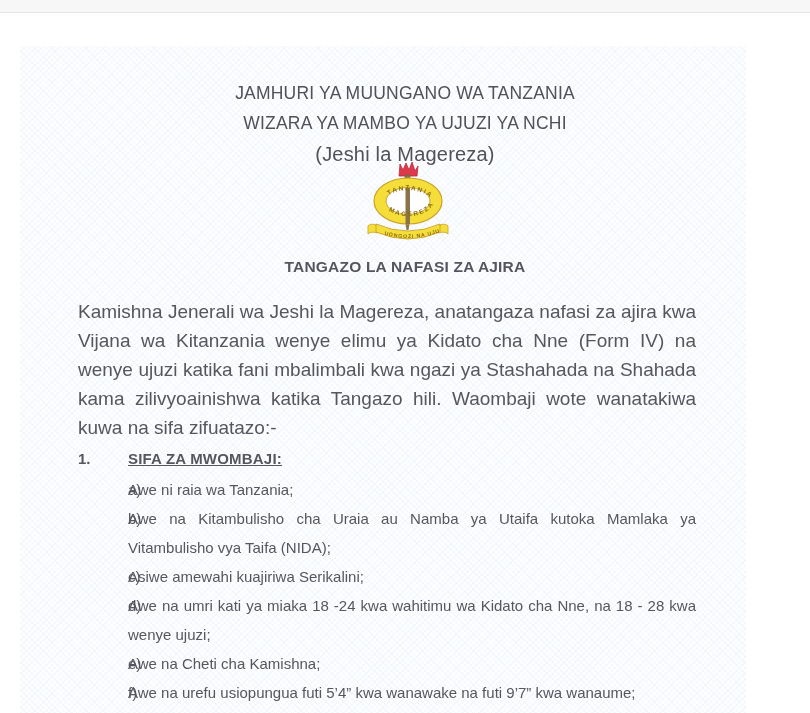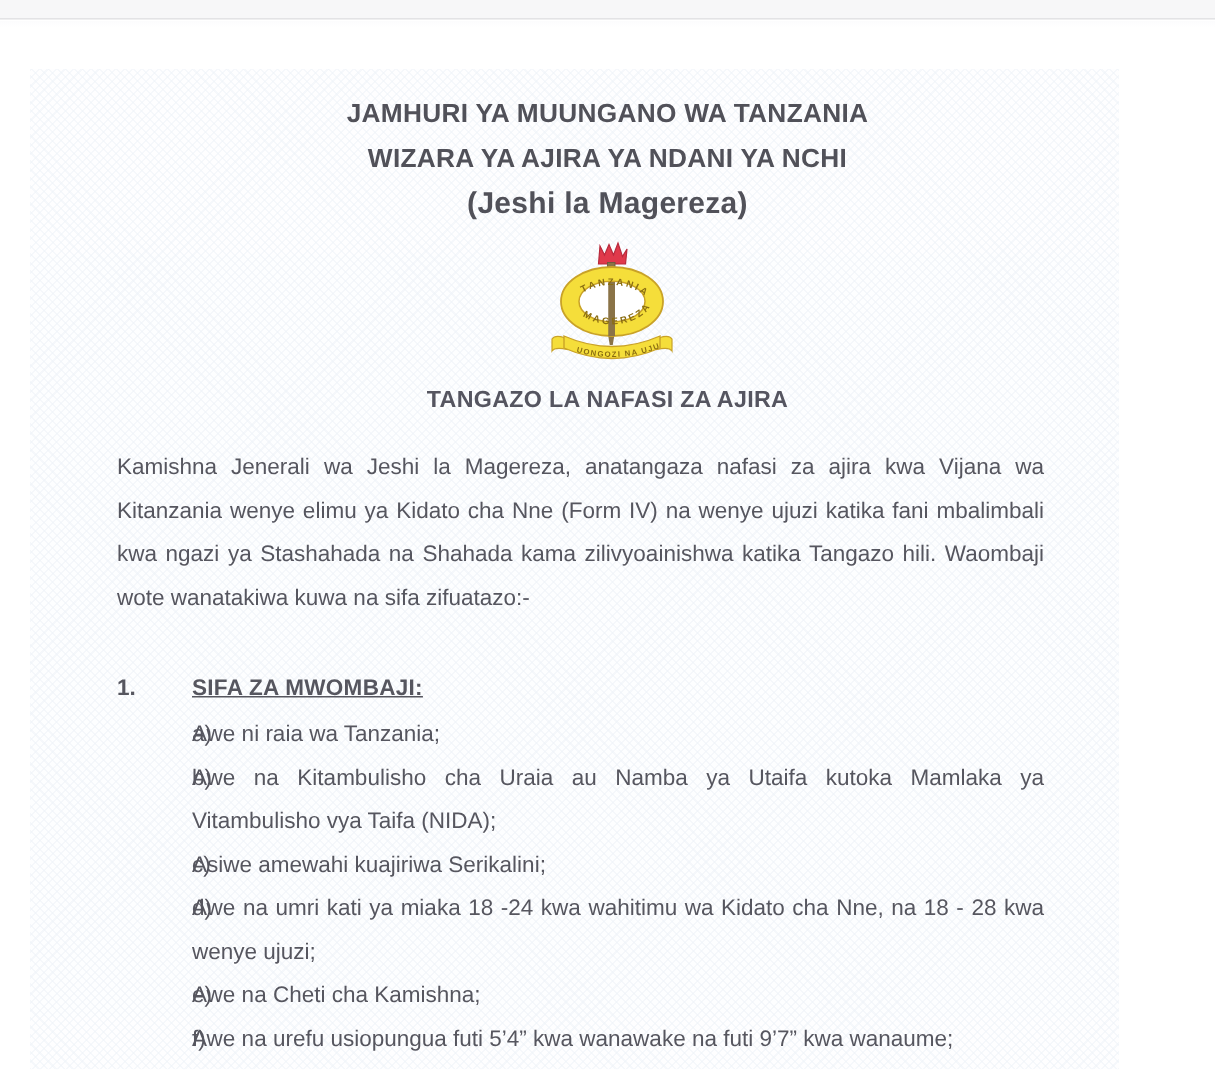--- a/index.html
+++ b/index.html
@@ -60,24 +60,25 @@
   }
 
   #content {
     position: absolute;
     inset: 0;
   }
 
   
   .doc-title {
     text-align: center;
-    font-weight: bold;
+    font-weight: normal;
     color: #515159;
     letter-spacing: .2px;
     font-stretch: condensed;
+    margin-top: 18px;
   }
   #title-line-1 { position:absolute; top:47px;  left:0; width:810px; font-size:17.5px; }
   #title-line-2 { position:absolute; top:77px;  left:0; width:810px; font-size:17.5px; }
   #title-line-3 { position:absolute; top:107px; left:0; width:810px; font-size:20px;   }
 
   #section-title {
     position: absolute;
     top: 240px; left: 0; width: 810px;
     text-align: center;
     font-size: 15.5px;
@@ -95,21 +96,21 @@
     height: 92px;
   }
 
   
   #intro-paragraph {
     position: absolute;
     left: 78px;
     top: 279px;
     width: 618px;
     text-align: justify;
-    font-size: 15px;
+    font-size: 19px;
     line-height: 29px;
     color: #56565f;
   }
 
   
   #section-1 {
     position: absolute;
     left: 78px;
     top: 426px;
     width: 618px;
@@ -155,21 +156,21 @@
 <div id="chrome-shadow"></div>
 
 <div id="page">
 
   <div id="scan-texture"></div>
 
   <div id="content">
 
     <div class="doc-title" id="title-line-1">JAMHURI YA MUUNGANO WA TANZANIA</div>
 
-    <div class="doc-title" id="title-line-2">WIZARA YA AJIRA YA NDANI YA NCHI</div>
+    <div class="doc-title" id="title-line-2">WIZARA YA MAMBO YA UJUZI YA NCHI</div>
 
     <div class="doc-title" id="title-line-3">(Jeshi la Magereza)</div>
 
     <div id="emblem">
       <svg viewBox="0 0 104 92" width="104" height="92" aria-hidden="true">
 
         <path d="M44 4 L47 10 L50 3 L53 10 L56 2 L59 11 L62 6 L61 16 L43 16 L44 4 Z" fill="#e0394b" stroke="#b82a3c" stroke-width=".8"></path>
 
         <rect x="49" y="15" width="5" height="48" fill="#8a7347" stroke="#6b5a3e" stroke-width=".6"></rect>
         <path d="M49 61 L54 61 L52.5 70 L50.5 70 Z" fill="#8a7347"></path>

